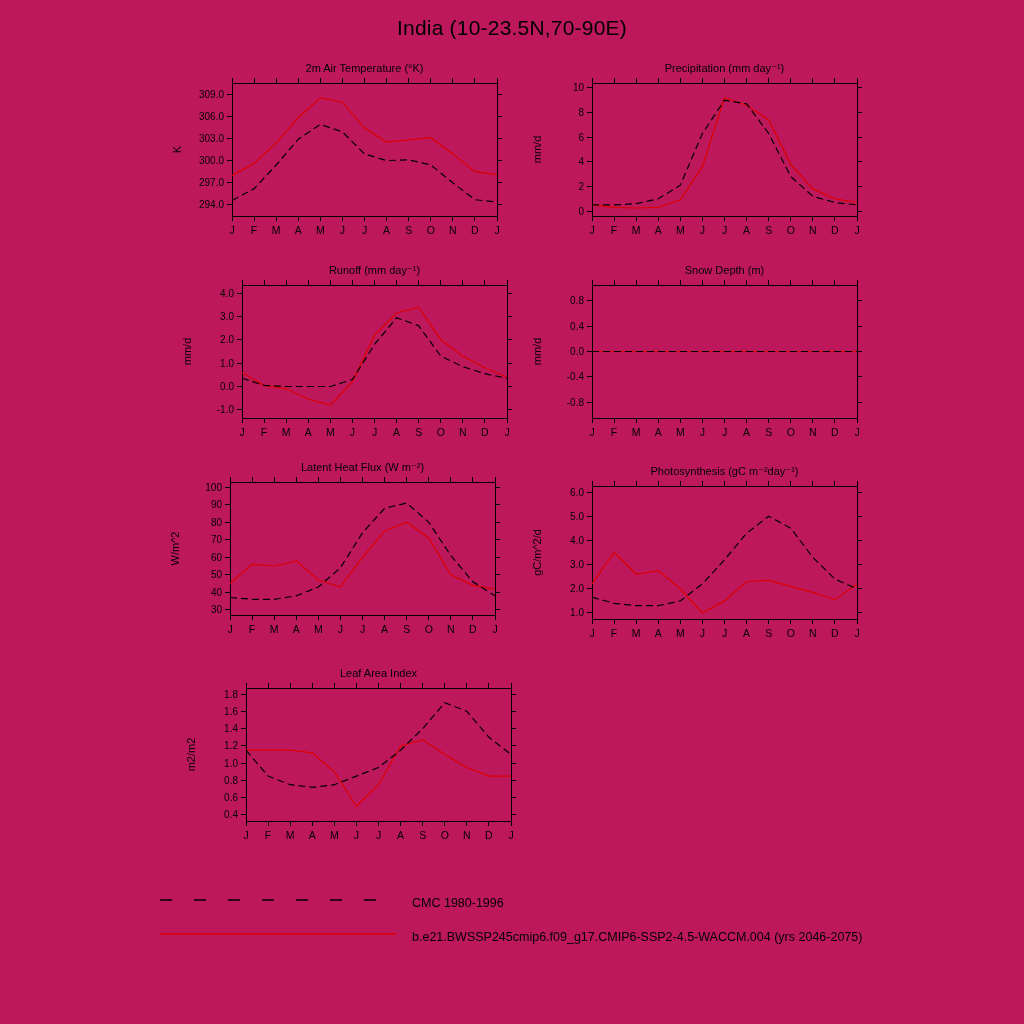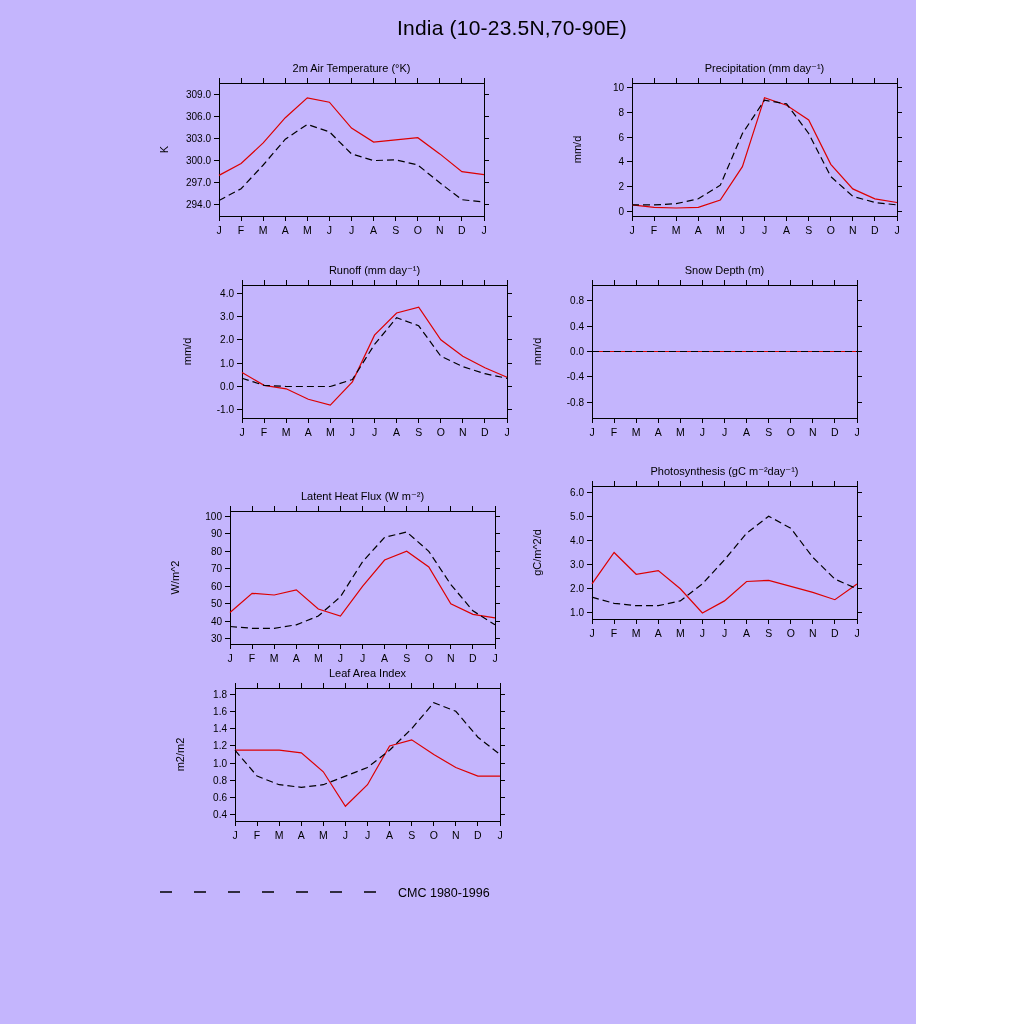--- a/index.html
+++ b/index.html
@@ -1,32 +1,32 @@
 <!DOCTYPE html>
 <html><head>
 <meta charset="utf-8">
 <style>
   html,body{margin:0;padding:0;background:#ffffff;}
   body{font-family:"Liberation Sans","DejaVu Sans",sans-serif;color:#000;}
-  .figure{position:relative;width:916px;height:1024px;background:#c4b5fd;overflow:hidden;}
+  .figure{position:relative;width:1024px;height:1024px;background:#be185d;overflow:hidden;}
   .main-title{position:absolute;top:16px;left:0;width:1024px;text-align:center;
     font-size:21px;letter-spacing:0.2px;}
   .panel{position:absolute;width:340px;height:205px;}
   .legend{position:absolute;left:158px;top:876px;width:860px;}
-  .legend-row{display:flex;align-items:center;height:34px;}
+  .legend-row{display:flex;align-items:flex-end;gap:14px;height:34px;}
   .legend-label{font-size:12.5px;white-space:nowrap;}
   svg text{font-family:"Liberation Sans","DejaVu Sans",sans-serif;}
 </style>
 </head>
 <body>
 
 <div class="figure">
   <div class="main-title">India (10-23.5N,70-90E)</div>
 
-  <div class="panel" style="left:154px;top:58px;"><svg width="340" height="205" viewBox="0 0 340 205">
+  <div class="panel" style="left:167px;top:58px;"><svg width="340" height="205" viewBox="0 0 340 205">
         <text x="197.5" y="14" text-anchor="middle" font-size="11" fill="#000">2m Air Temperature (°K)</text>
         <text x="14" y="91.5" text-anchor="middle" font-size="11" fill="#000" transform="rotate(-90 14 91.5)">K</text>
         <rect x="65" y="25" width="265" height="133" fill="none" stroke="#000" stroke-width="1" shape-rendering="crispEdges"></rect>
         <line x1="60" y1="146.91666666666666" x2="65" y2="146.91666666666666" stroke="#000" shape-rendering="crispEdges"></line>
         <line x1="330" y1="146.91666666666666" x2="335" y2="146.91666666666666" stroke="#000" shape-rendering="crispEdges"></line>
         <text x="57" y="150.41666666666666" text-anchor="end" font-size="10" fill="#000">294.0</text>
         <line x1="60" y1="124.75" x2="65" y2="124.75" stroke="#000" shape-rendering="crispEdges"></line>
         <line x1="330" y1="124.75" x2="335" y2="124.75" stroke="#000" shape-rendering="crispEdges"></line>
         <text x="57" y="128.25" text-anchor="end" font-size="10" fill="#000">297.0</text>
         <line x1="60" y1="102.58333333333333" x2="65" y2="102.58333333333333" stroke="#000" shape-rendering="crispEdges"></line>
@@ -76,21 +76,21 @@
         <text x="285.83333333333337" y="176" text-anchor="middle" font-size="10.5" fill="#000">N</text>
         <line x1="307.91666666666663" y1="158" x2="307.91666666666663" y2="163" stroke="#000" shape-rendering="crispEdges"></line>
         <line x1="307.91666666666663" y1="25" x2="307.91666666666663" y2="20" stroke="#000" shape-rendering="crispEdges"></line>
         <text x="307.91666666666663" y="176" text-anchor="middle" font-size="10.5" fill="#000">D</text>
         <line x1="330" y1="158" x2="330" y2="163" stroke="#000" shape-rendering="crispEdges"></line>
         <line x1="330" y1="25" x2="330" y2="20" stroke="#000" shape-rendering="crispEdges"></line>
         <text x="330" y="176" text-anchor="middle" font-size="10.5" fill="#000">J</text>
         <polyline points="65.0,117.4 87.1,105.5 109.2,84.9 131.3,59.7 153.3,39.8 175.4,44.2 197.5,70.1 219.6,84.1 241.7,81.9 263.8,79.7 285.8,95.9 307.9,113.7 330.0,116.6" fill="none" stroke="#dd0000" stroke-width="1.2"></polyline>
         <polyline points="65.0,142.5 87.1,130.7 109.2,107.0 131.3,81.2 153.3,66.4 175.4,73.8 197.5,95.9 219.6,102.6 241.7,101.8 263.8,107.0 285.8,124.8 307.9,141.7 330.0,144.0" fill="none" stroke="#000000" stroke-width="1.2" stroke-dasharray="7 4"></polyline>
       </svg></div>
-  <div class="panel" style="left:527px;top:58px;margin-left:40px;"><svg width="340" height="205" viewBox="0 0 340 205">
+  <div class="panel" style="left:527px;top:58px;"><svg width="340" height="205" viewBox="0 0 340 205">
         <text x="197.5" y="14" text-anchor="middle" font-size="11" fill="#000">Precipitation (mm day⁻¹)</text>
         <text x="14" y="91.5" text-anchor="middle" font-size="11" fill="#000" transform="rotate(-90 14 91.5)">mm/d</text>
         <rect x="65" y="25" width="265" height="133" fill="none" stroke="#000" stroke-width="1" shape-rendering="crispEdges"></rect>
         <line x1="60" y1="153.07407407407408" x2="65" y2="153.07407407407408" stroke="#000" shape-rendering="crispEdges"></line>
         <line x1="330" y1="153.07407407407408" x2="335" y2="153.07407407407408" stroke="#000" shape-rendering="crispEdges"></line>
         <text x="57" y="156.57407407407408" text-anchor="end" font-size="10" fill="#000">0</text>
         <line x1="60" y1="128.44444444444446" x2="65" y2="128.44444444444446" stroke="#000" shape-rendering="crispEdges"></line>
         <line x1="330" y1="128.44444444444446" x2="335" y2="128.44444444444446" stroke="#000" shape-rendering="crispEdges"></line>
         <text x="57" y="131.94444444444446" text-anchor="end" font-size="10" fill="#000">2</text>
         <line x1="60" y1="103.81481481481481" x2="65" y2="103.81481481481481" stroke="#000" shape-rendering="crispEdges"></line>
@@ -265,21 +265,21 @@
         <text x="285.83333333333337" y="176" text-anchor="middle" font-size="10.5" fill="#000">N</text>
         <line x1="307.91666666666663" y1="158" x2="307.91666666666663" y2="163" stroke="#000" shape-rendering="crispEdges"></line>
         <line x1="307.91666666666663" y1="25" x2="307.91666666666663" y2="20" stroke="#000" shape-rendering="crispEdges"></line>
         <text x="307.91666666666663" y="176" text-anchor="middle" font-size="10.5" fill="#000">D</text>
         <line x1="330" y1="158" x2="330" y2="163" stroke="#000" shape-rendering="crispEdges"></line>
         <line x1="330" y1="25" x2="330" y2="20" stroke="#000" shape-rendering="crispEdges"></line>
         <text x="330" y="176" text-anchor="middle" font-size="10.5" fill="#000">J</text>
         <polyline points="65.0,91.5 87.1,91.5 109.2,91.5 131.3,91.5 153.3,91.5 175.4,91.5 197.5,91.5 219.6,91.5 241.7,91.5 263.8,91.5 285.8,91.5 307.9,91.5 330.0,91.5" fill="none" stroke="#dd0000" stroke-width="1.2"></polyline>
         <polyline points="65.0,91.5 87.1,91.5 109.2,91.5 131.3,91.5 153.3,91.5 175.4,91.5 197.5,91.5 219.6,91.5 241.7,91.5 263.8,91.5 285.8,91.5 307.9,91.5 330.0,91.5" fill="none" stroke="#000000" stroke-width="1.2" stroke-dasharray="7 4"></polyline>
       </svg></div>
-  <div class="panel" style="left:165px;top:486px;"><svg width="340" height="205" viewBox="0 0 340 205">
+  <div class="panel" style="left:165px;top:457px;"><svg width="340" height="205" viewBox="0 0 340 205">
         <text x="197.5" y="14" text-anchor="middle" font-size="11" fill="#000">Latent Heat Flux (W m⁻²)</text>
         <text x="14" y="91.5" text-anchor="middle" font-size="11" fill="#000" transform="rotate(-90 14 91.5)">W/m^2</text>
         <rect x="65" y="25" width="265" height="133" fill="none" stroke="#000" stroke-width="1" shape-rendering="crispEdges"></rect>
         <line x1="60" y1="152.75" x2="65" y2="152.75" stroke="#000" shape-rendering="crispEdges"></line>
         <line x1="330" y1="152.75" x2="335" y2="152.75" stroke="#000" shape-rendering="crispEdges"></line>
         <text x="57" y="156.25" text-anchor="end" font-size="10" fill="#000">30</text>
         <line x1="60" y1="135.25" x2="65" y2="135.25" stroke="#000" shape-rendering="crispEdges"></line>
         <line x1="330" y1="135.25" x2="335" y2="135.25" stroke="#000" shape-rendering="crispEdges"></line>
         <text x="57" y="138.75" text-anchor="end" font-size="10" fill="#000">40</text>
         <line x1="60" y1="117.75" x2="65" y2="117.75" stroke="#000" shape-rendering="crispEdges"></line>
@@ -399,21 +399,21 @@
         <text x="285.83333333333337" y="176" text-anchor="middle" font-size="10.5" fill="#000">N</text>
         <line x1="307.91666666666663" y1="158" x2="307.91666666666663" y2="163" stroke="#000" shape-rendering="crispEdges"></line>
         <line x1="307.91666666666663" y1="25" x2="307.91666666666663" y2="20" stroke="#000" shape-rendering="crispEdges"></line>
         <text x="307.91666666666663" y="176" text-anchor="middle" font-size="10.5" fill="#000">D</text>
         <line x1="330" y1="158" x2="330" y2="163" stroke="#000" shape-rendering="crispEdges"></line>
         <line x1="330" y1="25" x2="330" y2="20" stroke="#000" shape-rendering="crispEdges"></line>
         <text x="330" y="176" text-anchor="middle" font-size="10.5" fill="#000">J</text>
         <polyline points="65.0,122.9 87.1,91.5 109.2,113.3 131.3,109.6 153.3,127.8 175.4,152.0 197.5,139.9 219.6,120.5 241.7,119.3 263.8,125.4 285.8,131.4 307.9,138.7 330.0,122.9" fill="none" stroke="#dd0000" stroke-width="1.2"></polyline>
         <polyline points="65.0,136.2 87.1,142.3 109.2,144.7 131.3,144.7 153.3,139.9 175.4,122.9 197.5,98.8 219.6,72.2 241.7,55.2 263.8,67.3 285.8,96.3 307.9,118.1 330.0,127.8" fill="none" stroke="#000000" stroke-width="1.2" stroke-dasharray="7 4"></polyline>
       </svg></div>
-  <div class="panel" style="left:170px;top:663px;"><svg width="340" height="205" viewBox="0 0 340 205">
+  <div class="panel" style="left:181px;top:663px;"><svg width="340" height="205" viewBox="0 0 340 205">
         <text x="197.5" y="14" text-anchor="middle" font-size="11" fill="#000">Leaf Area Index</text>
         <text x="14" y="91.5" text-anchor="middle" font-size="11" fill="#000" transform="rotate(-90 14 91.5)">m2/m2</text>
         <rect x="65" y="25" width="265" height="133" fill="none" stroke="#000" stroke-width="1" shape-rendering="crispEdges"></rect>
         <line x1="60" y1="151.95454545454547" x2="65" y2="151.95454545454547" stroke="#000" shape-rendering="crispEdges"></line>
         <line x1="330" y1="151.95454545454547" x2="335" y2="151.95454545454547" stroke="#000" shape-rendering="crispEdges"></line>
         <text x="57" y="155.45454545454547" text-anchor="end" font-size="10" fill="#000">0.4</text>
         <line x1="60" y1="134.6818181818182" x2="65" y2="134.6818181818182" stroke="#000" shape-rendering="crispEdges"></line>
         <line x1="330" y1="134.6818181818182" x2="335" y2="134.6818181818182" stroke="#000" shape-rendering="crispEdges"></line>
         <text x="57" y="138.1818181818182" text-anchor="end" font-size="10" fill="#000">0.6</text>
         <line x1="60" y1="117.4090909090909" x2="65" y2="117.4090909090909" stroke="#000" shape-rendering="crispEdges"></line>
@@ -477,14 +477,20 @@
         <polyline points="65.0,87.2 87.1,113.1 109.2,121.7 131.3,124.3 153.3,121.7 175.4,113.1 197.5,104.5 219.6,87.2 241.7,65.6 263.8,39.7 285.8,48.3 307.9,74.2 330.0,91.5" fill="none" stroke="#000000" stroke-width="1.2" stroke-dasharray="7 4"></polyline>
       </svg></div>
 
   <div class="legend">
     <div class="legend-row">
       <span><svg width="240" height="12">
             <line x1="2" y1="6" x2="238" y2="6" stroke="#000000" stroke-width="1.3" stroke-dasharray="12 22" stroke-dashoffset="0"></line>
           </svg></span>
       <span class="legend-label">CMC 1980-1996</span>
     </div>
+    <div class="legend-row">
+      <span><svg width="240" height="12">
+            <line x1="2" y1="6" x2="238" y2="6" stroke="#dd0000" stroke-width="1.3"></line>
+          </svg></span>
+      <span class="legend-label">b.e21.BWSSP245cmip6.f09_g17.CMIP6-SSP2-4.5-WACCM.004 (yrs 2046-2075)</span>
+    </div>
   </div>
 </div>
 
 </body></html>

